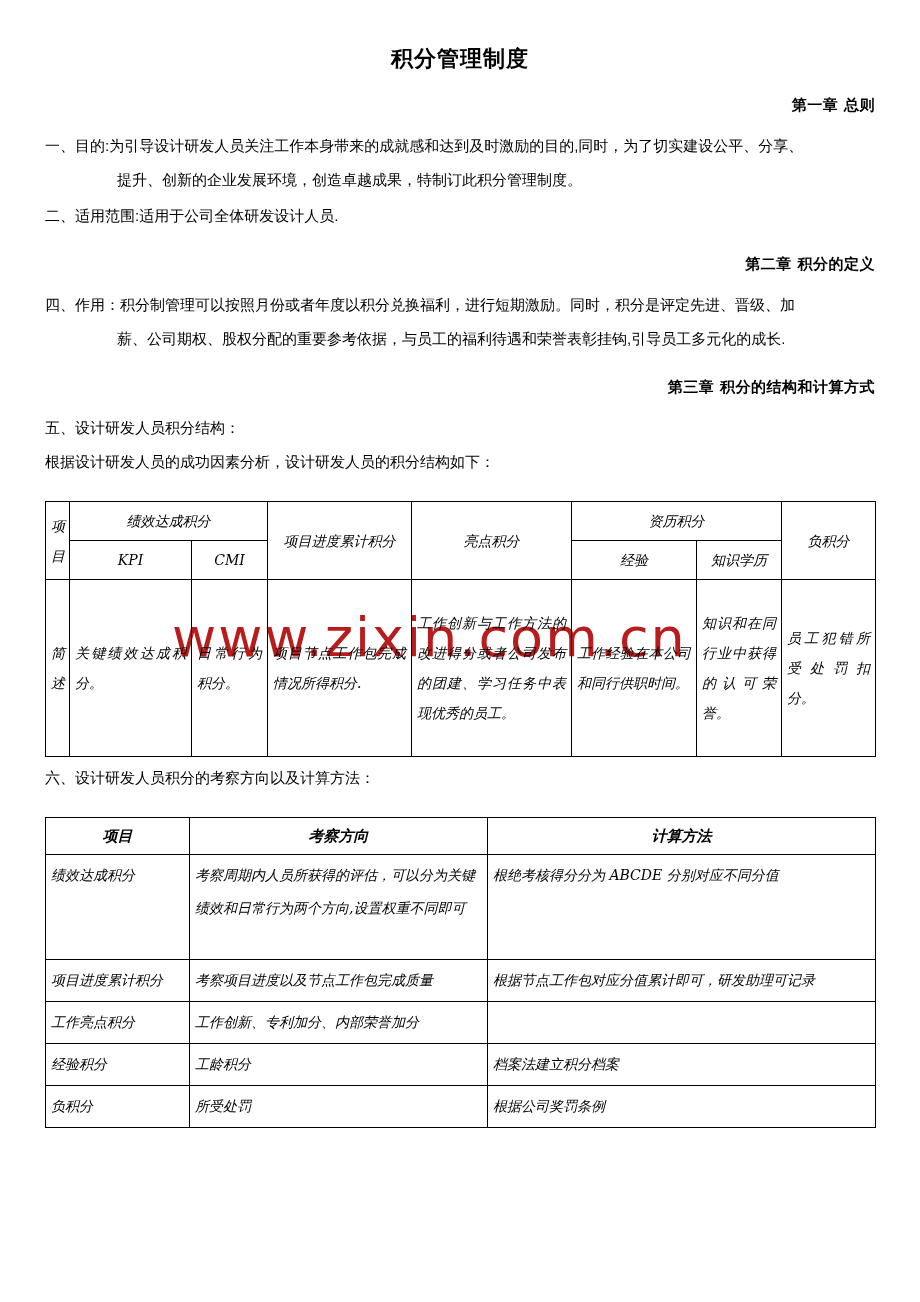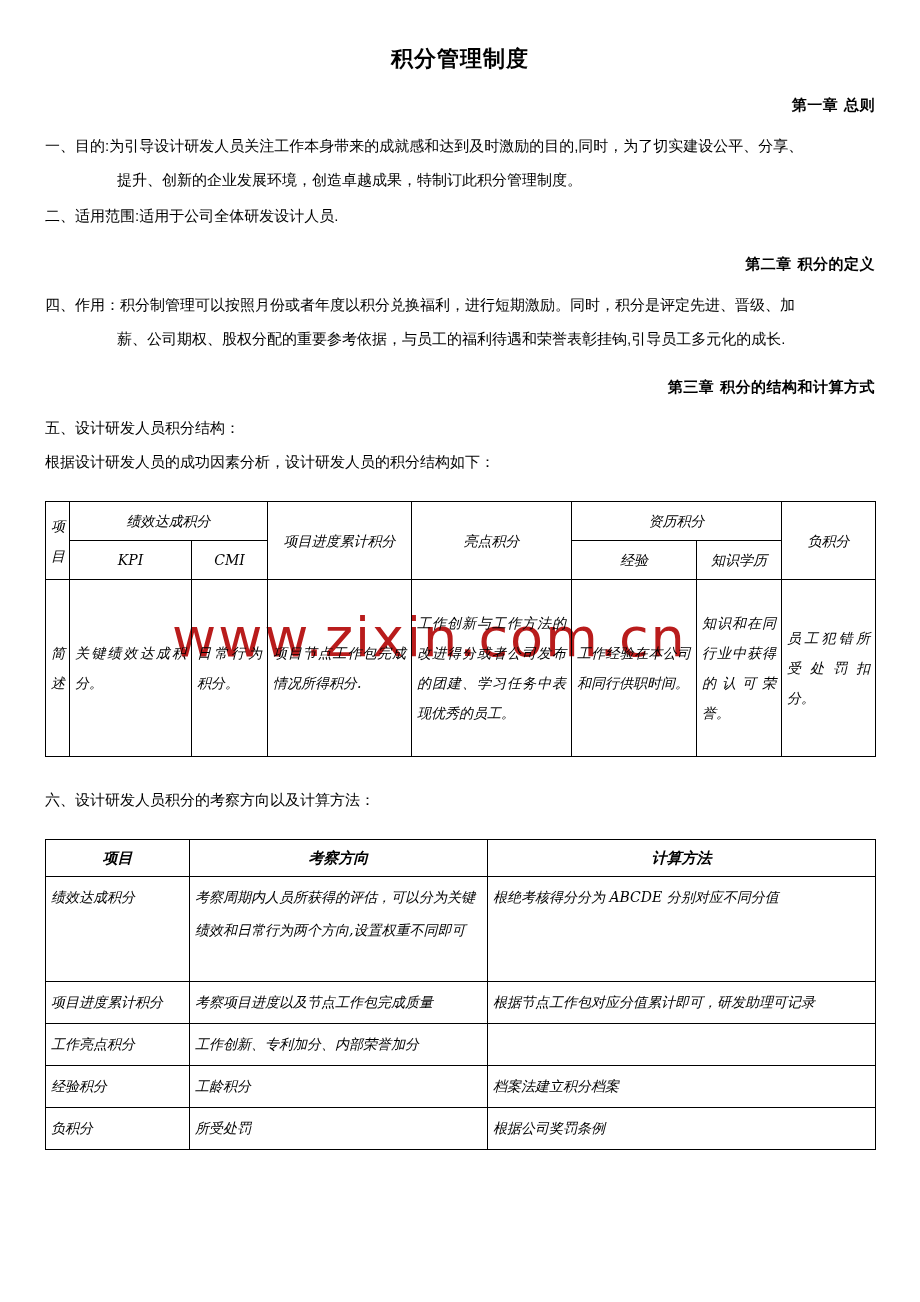--- a/index.html
+++ b/index.html
@@ -111,21 +111,21 @@
   .t2 thead td {
     text-align: center;
     font-weight: bold;
     font-family: "DejaVu Sans", "Liberation Sans", sans-serif;
     font-size: 15px;
     line-height: 28px;
   }
   .t2 td.item { text-align: left; }
   .t2 tr.tall td { height: 96px; vertical-align: top; }
   .nowrapcell { white-space: nowrap; }
-  .sec-label { font-size: 15px; line-height: 34px; font-family: "DejaVu Serif","Liberation Serif",serif; margin: 26px 0 0 0; }
+  .sec-label { font-size: 15px; line-height: 34px; font-family: "DejaVu Serif","Liberation Serif",serif; margin: 4px 0 0 0; }
 </style>
 </head>
 <body>
 
 <div class="page">
 
   <div class="watermark">www.zixin.com.cn</div>
 
   <div class="content">
 

